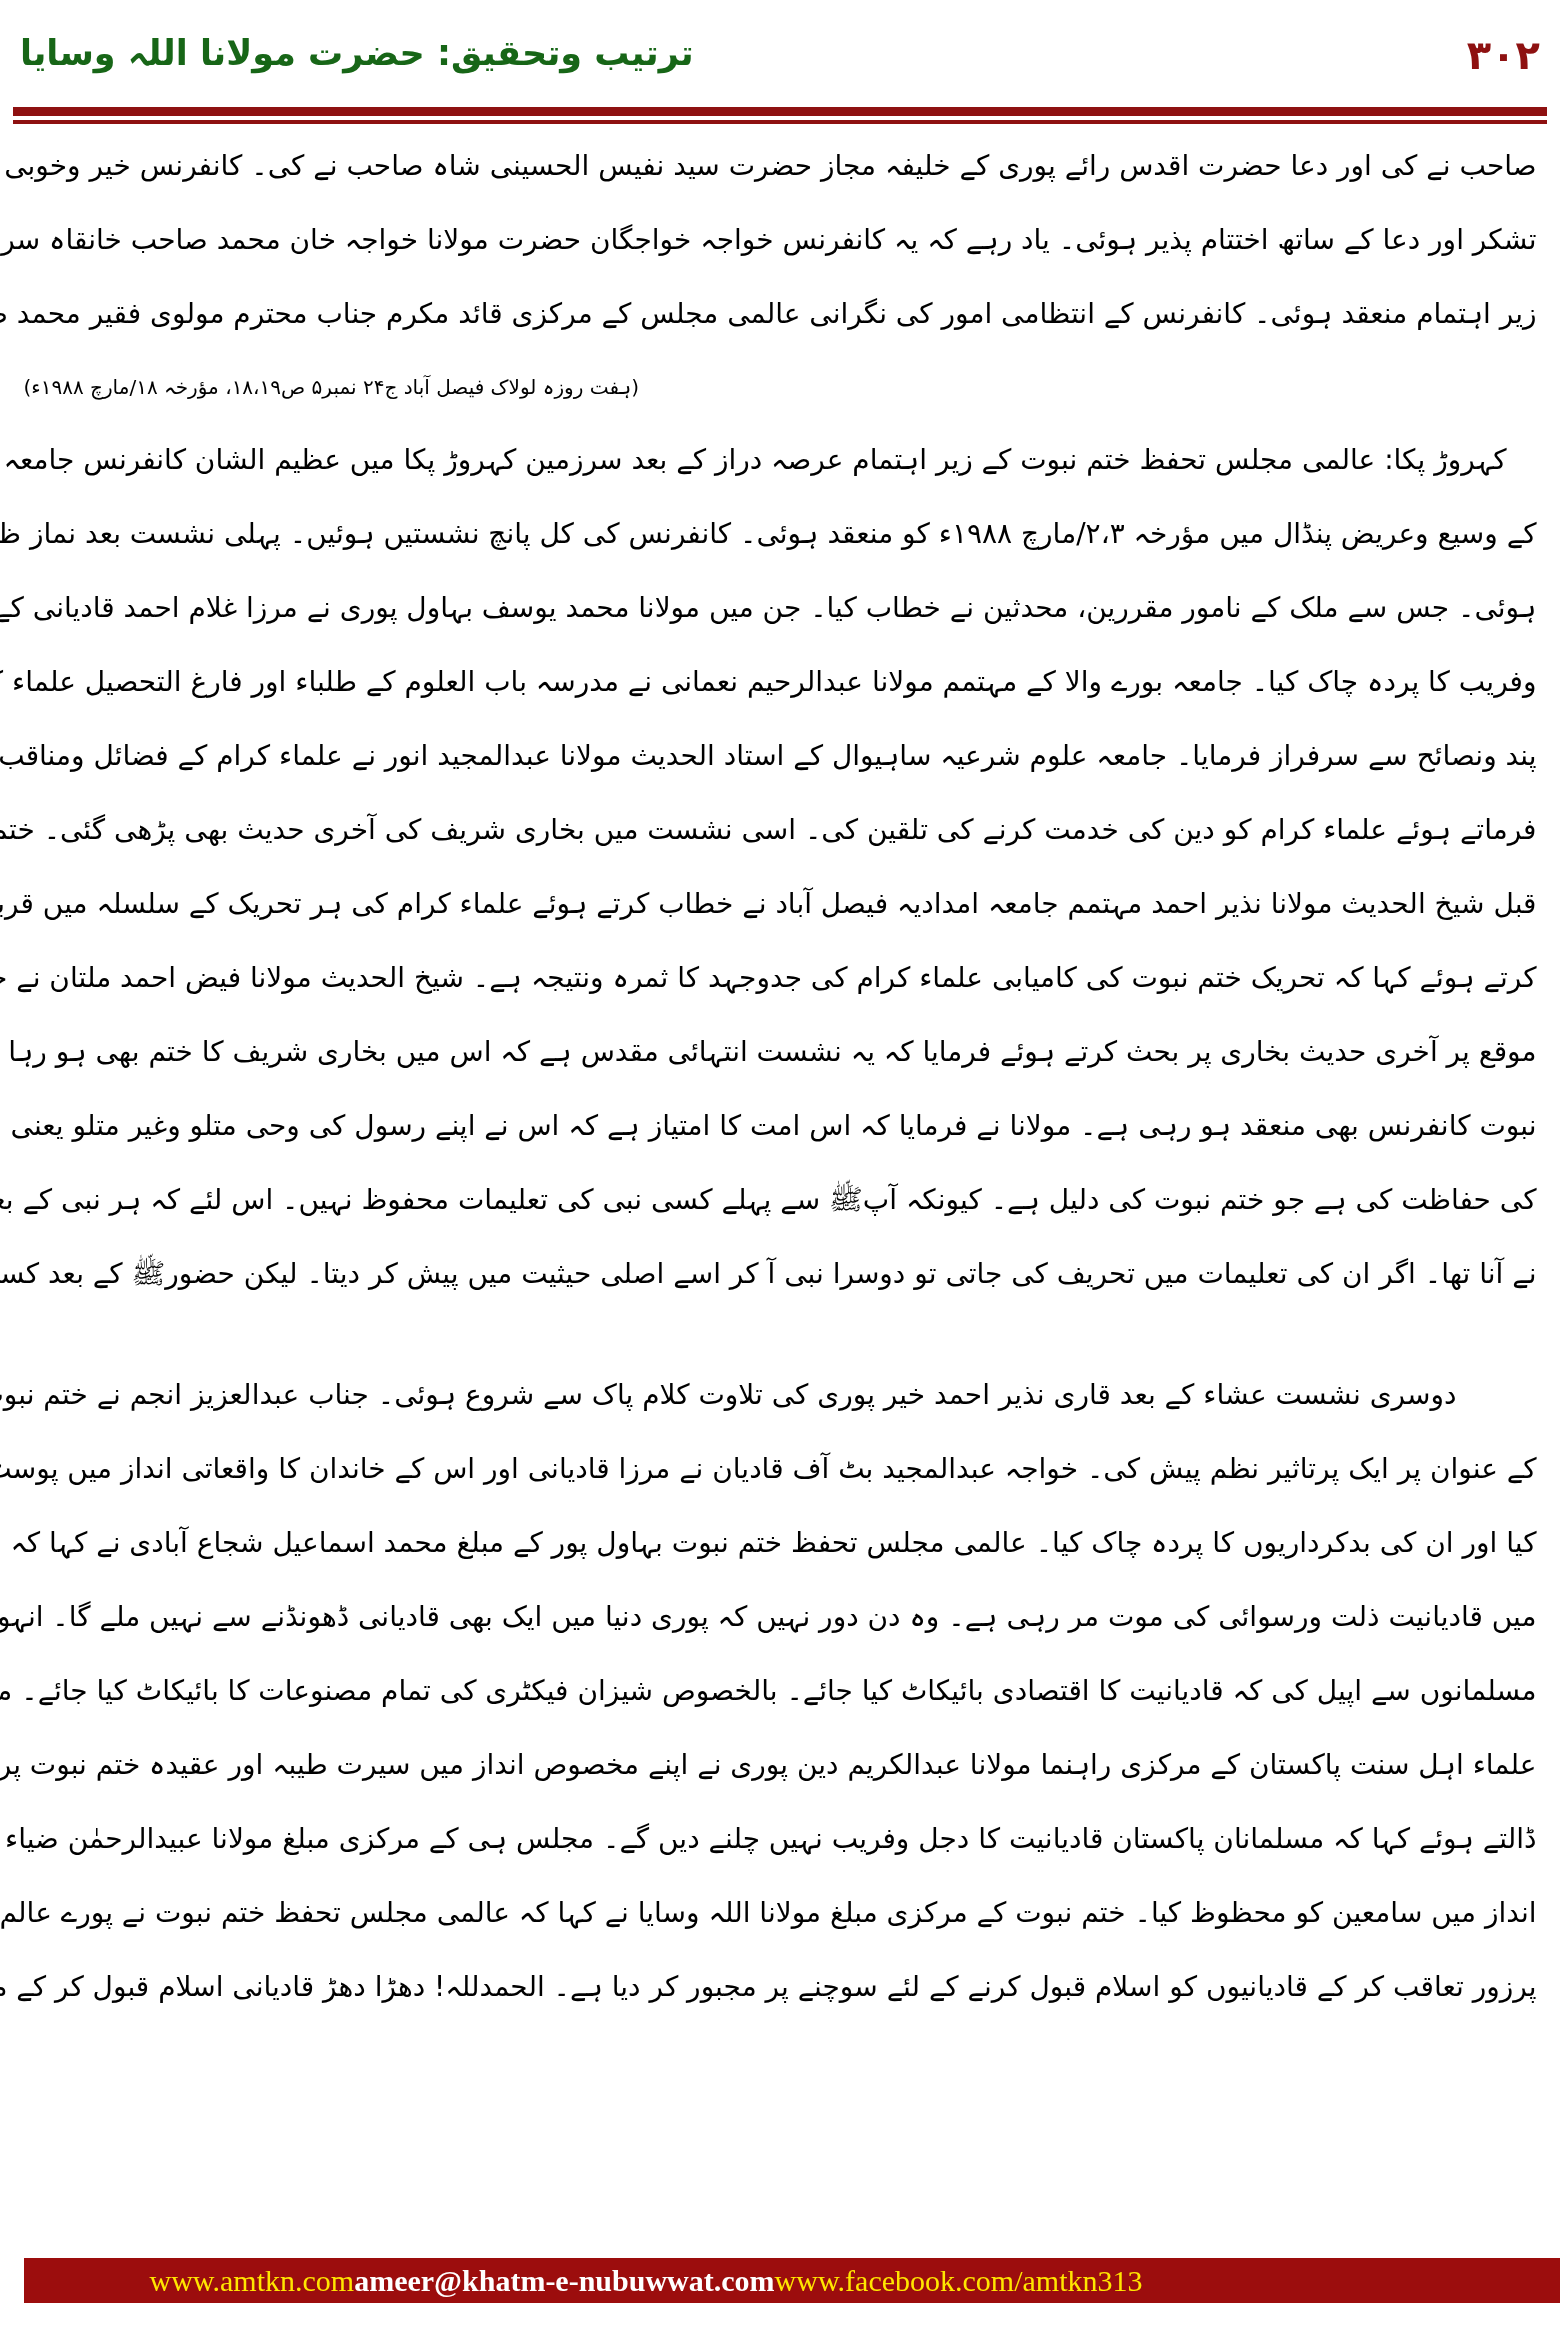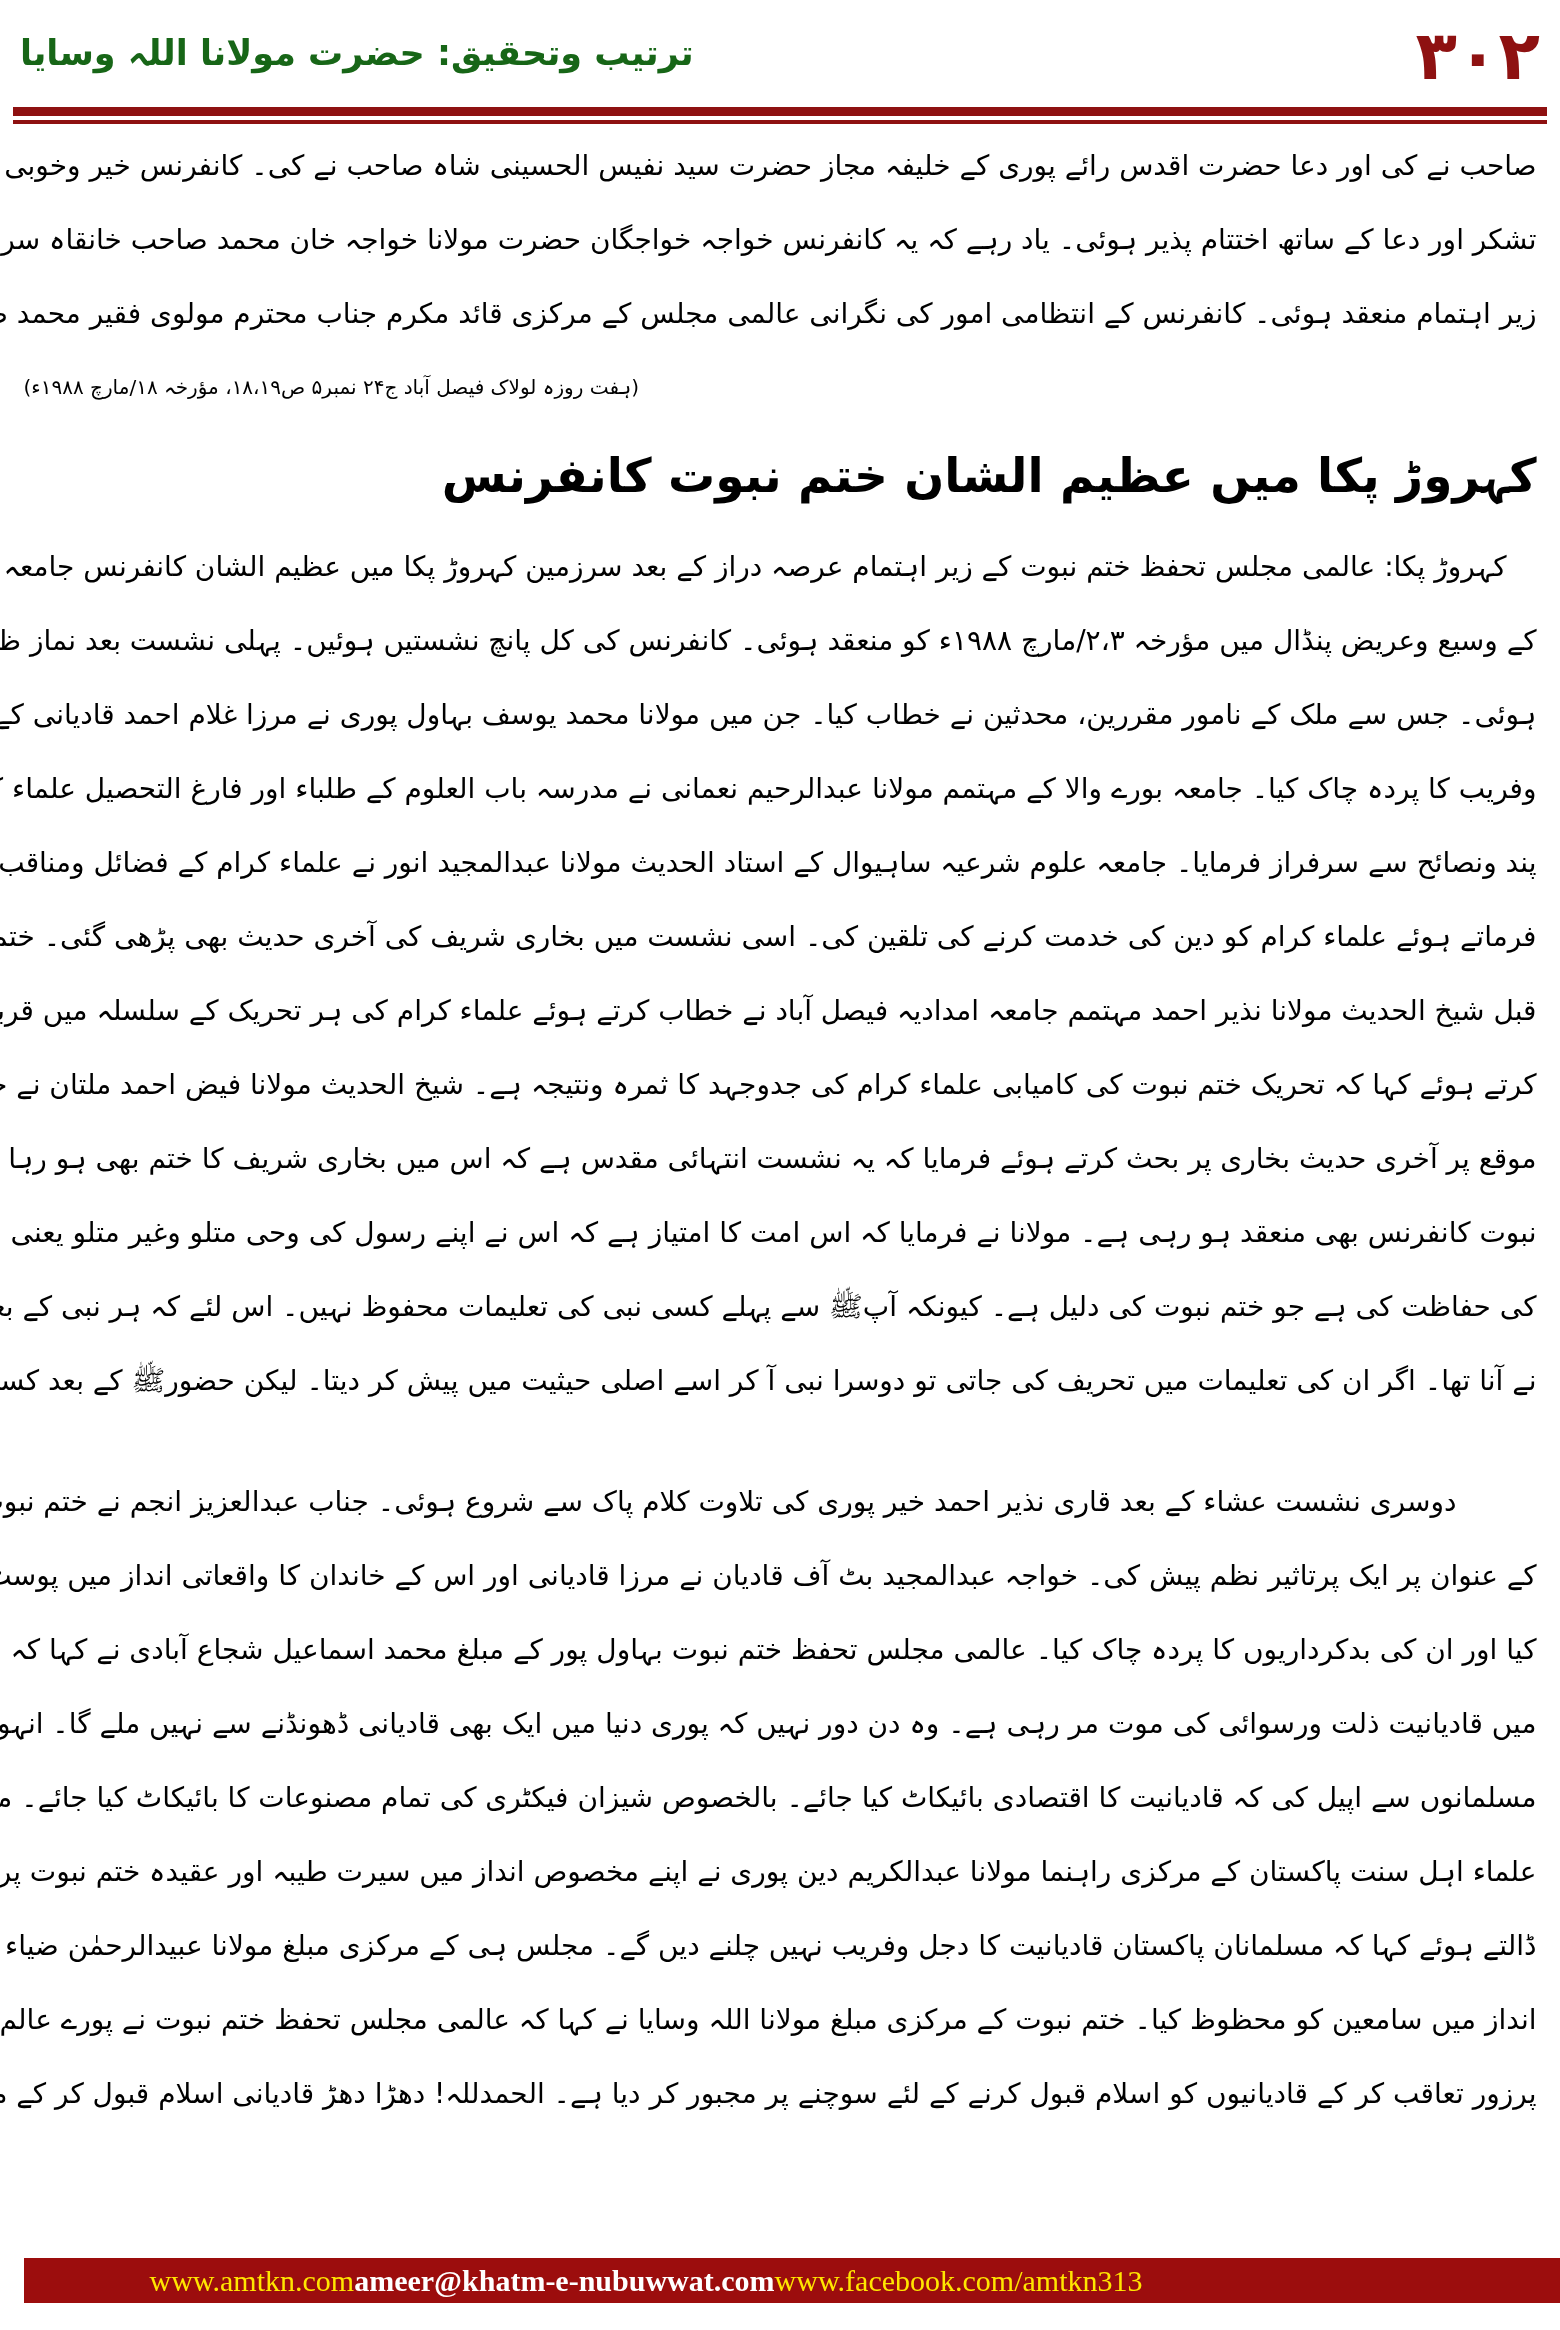--- a/index.html
+++ b/index.html
@@ -10,21 +10,21 @@
   body{
     width:1560px;height:2330px;position:relative;overflow:hidden;
     font-family:"DejaVu Sans",sans-serif;color:var(--ink);
   }
   
   .hdr{
     display:flex;flex-direction:row;direction:rtl;justify-content:space-between;
     align-items:flex-start;padding:20px 20px 0 20px;height:97px;
   }
   .hdr-title{font-size:35px;line-height:67px;font-weight:bold;color:var(--green);white-space:nowrap;}
-  .hdr-page-num{font-size:68px;line-height:71px;font-weight:bold;color:var(--red);}
+  .hdr-page-num{font-size:40px;line-height:71px;font-weight:bold;color:var(--red);}
   
   .rule-thick{height:9.2px;background:var(--red);margin:10px 13.4px 0 13.4px;}
   .rule-thin{height:3.4px;background:var(--red);margin:4.2px 13.4px 0 13.4px;}
   
   main{padding:6.7px 23.5px 0 23.5px;}
   .line{
     direction:rtl;font-size:28px;height:74px;line-height:72px;white-space:nowrap;
     text-align:justify;text-align-last:justify;
   }
   .para.indent-sm .line:first-child{padding-right:30px;}
@@ -63,21 +63,20 @@
 <main>
 
   <section class="para">
       <p class="line">صاحب نے کی اور دعا حضرت اقدس رائے پوری کے خلیفہ مجاز حضرت سید نفیس الحسینی شاہ صاحب نے کی۔ کانفرنس خیر وخوبی نعروں، اظہار</p>
       <p class="line">تشکر اور دعا کے ساتھ اختتام پذیر ہوئی۔ یاد رہے کہ یہ کانفرنس خواجہ خواجگان حضرت مولانا خواجہ خان محمد صاحب خانقاہ سراجیہ کے</p>
       <p class="line">زیر اہتمام منعقد ہوئی۔ کانفرنس کے انتظامی امور کی نگرانی عالمی مجلس کے مرکزی قائد مکرم جناب محترم مولوی فقیر محمد صاحب نے فرمائی۔</p>
     </section>
 
   <p class="cite">(ہفت روزہ لولاک فیصل آباد ج۲۴ نمبر۵ ص۱۸،۱۹، مؤرخہ ۱۸/مارچ ۱۹۸۸ء)</p>
 
-  <h1 class="heading">کہروڑ پکا میں عظیم الشان ختم نبوت کانفرنس</h1>
 
   <section class="para indent-sm">
       <p class="line">کہروڑ پکا: عالمی مجلس تحفظ ختم نبوت کے زیر اہتمام عرصہ دراز کے بعد سرزمین کہروڑ پکا میں عظیم الشان کانفرنس جامعہ باب العلوم</p>
       <p class="line">کے وسیع وعریض پنڈال میں مؤرخہ ۲،۳/مارچ ۱۹۸۸ء کو منعقد ہوئی۔ کانفرنس کی کل پانچ نشستیں ہوئیں۔ پہلی نشست بعد نماز ظہر منعقد</p>
       <p class="line">ہوئی۔ جس سے ملک کے نامور مقررین، محدثین نے خطاب کیا۔ جن میں مولانا محمد یوسف بہاول پوری نے مرزا غلام احمد قادیانی کے دجل</p>
       <p class="line">وفریب کا پردہ چاک کیا۔ جامعہ بورے والا کے مہتمم مولانا عبدالرحیم نعمانی نے مدرسہ باب العلوم کے طلباء اور فارغ التحصیل علماء کو</p>
       <p class="line">پند ونصائح سے سرفراز فرمایا۔ جامعہ علوم شرعیہ ساہیوال کے استاد الحدیث مولانا عبدالمجید انور نے علماء کرام کے فضائل ومناقب بیان</p>
       <p class="line">فرماتے ہوئے علماء کرام کو دین کی خدمت کرنے کی تلقین کی۔ اسی نشست میں بخاری شریف کی آخری حدیث بھی پڑھی گئی۔ ختم بخاری سے</p>
       <p class="line">قبل شیخ الحدیث مولانا نذیر احمد مہتمم جامعہ امدادیہ فیصل آباد نے خطاب کرتے ہوئے علماء کرام کی ہر تحریک کے سلسلہ میں قربانیوں کا تذکرہ</p>
       <p class="line">کرتے ہوئے کہا کہ تحریک ختم نبوت کی کامیابی علماء کرام کی جدوجہد کا ثمرہ ونتیجہ ہے۔ شیخ الحدیث مولانا فیض احمد ملتان نے ختم بخاری کے</p>

